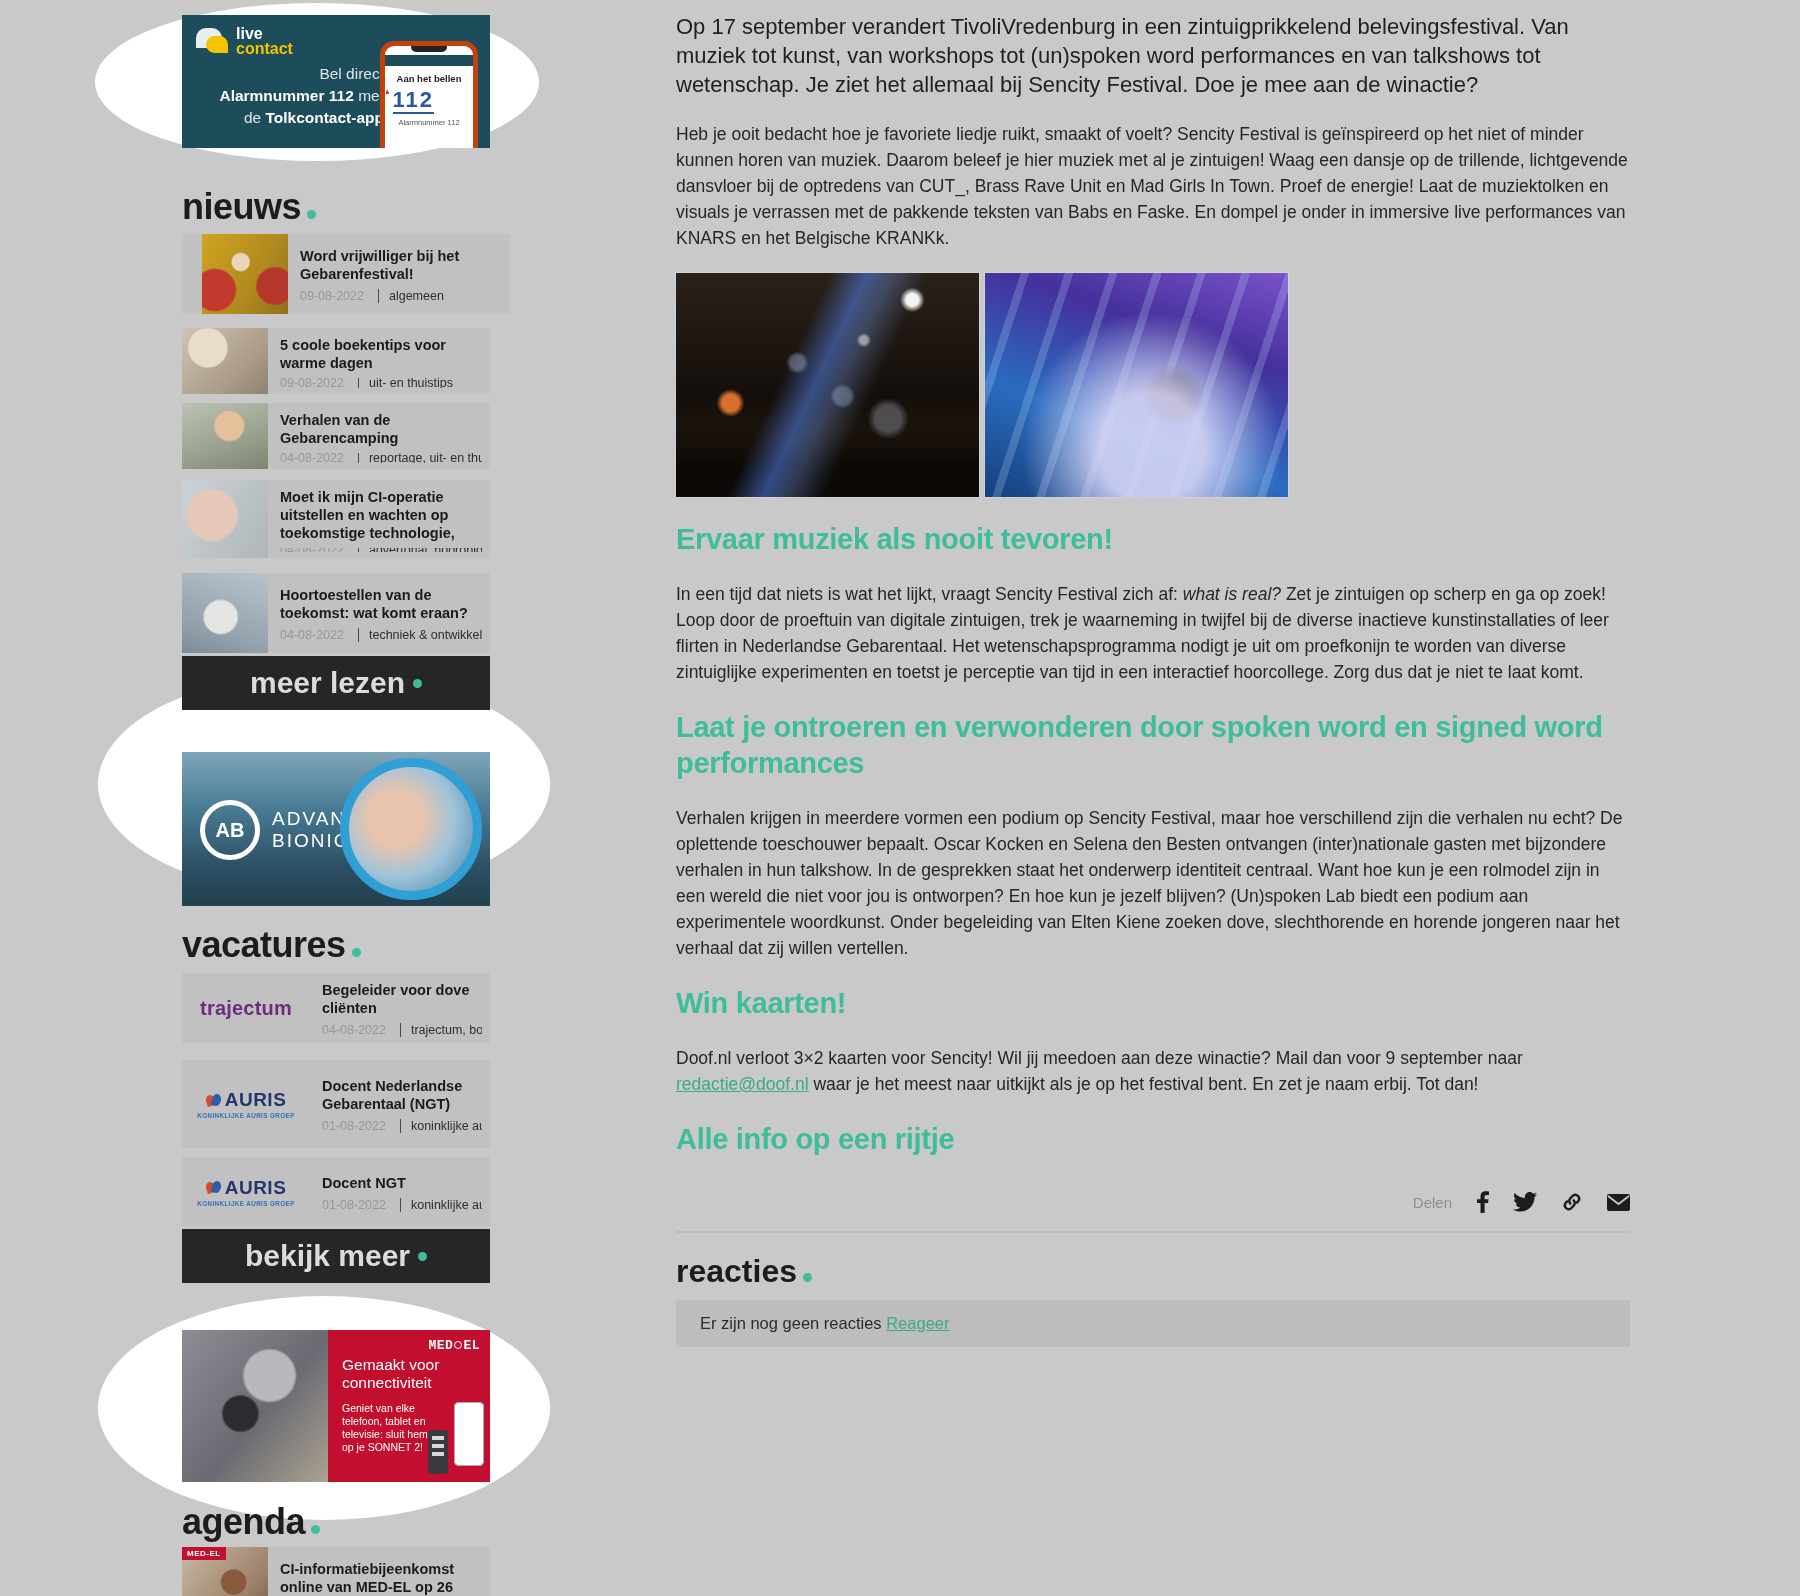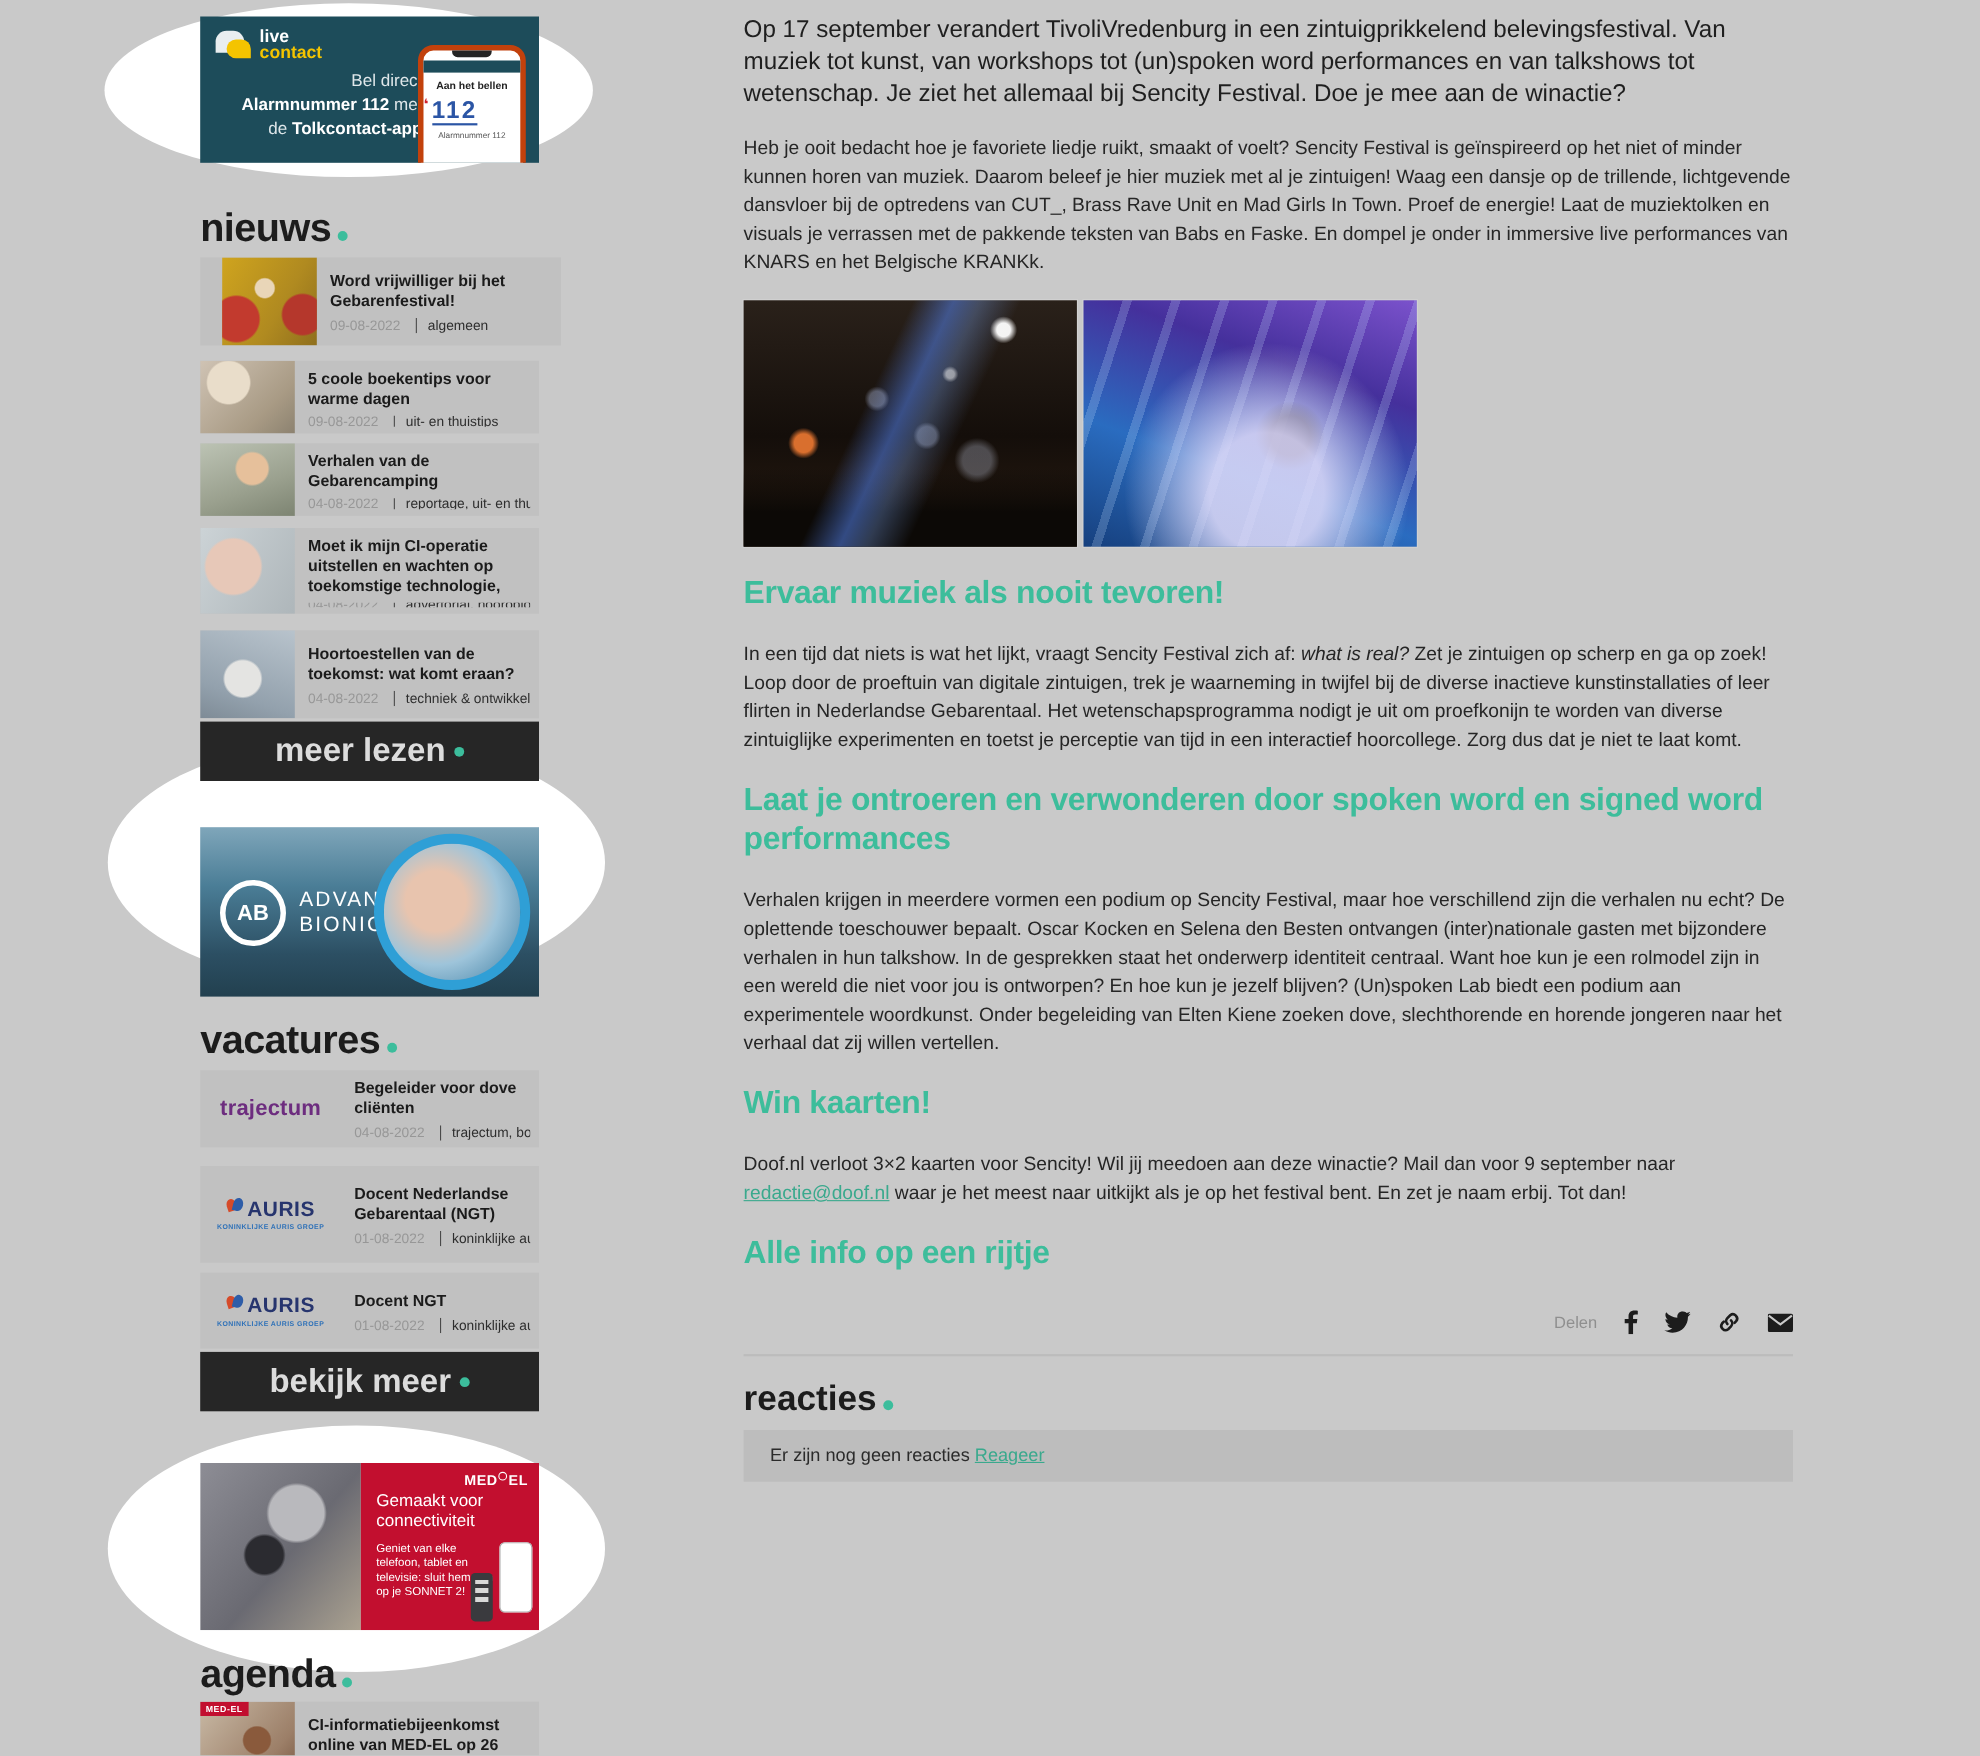--- a/index.html
+++ b/index.html
@@ -51,21 +51,21 @@
   .ab-row{position:absolute;left:18px;top:48px;display:flex;align-items:center;gap:12px;}
   .ab-circle{width:50px;height:50px;border:5px solid #fff;border-radius:50%;display:flex;align-items:center;justify-content:center;
              color:#fff;font-weight:800;font-size:20px;}
   .ab-name{color:#fff;font-size:19px;letter-spacing:2px;line-height:22px;font-weight:400;}
   .ab-photo{position:absolute;right:8px;top:6px;width:124px;height:124px;border-radius:50%;border:9px solid #2f9fd6;
             background:radial-gradient(circle at 38% 42%,#e8c4ae 0 26%,#9ec4da 55%,#3c7da2 100%);}
   
   .ad-medel{position:absolute;left:182px;top:1330px;width:308px;height:152px;display:flex;overflow:hidden;cursor:pointer;}
   .medel-photo{width:146px;flex-shrink:0;background:radial-gradient(circle at 60% 30%,#b9b9bd 0 18%,transparent 20%),radial-gradient(circle at 40% 55%,#2b2b30 0 14%,transparent 16%),linear-gradient(130deg,#8d8d95,#6a6a72 55%,#aba291);}
   .medel-right{flex:1;background:#c20f2f;position:relative;color:#fff;padding:26px 10px 8px 14px;}
-  .medel-brand{position:absolute;top:8px;right:10px;font-size:13px;font-weight:800;letter-spacing:.5px;display:flex;align-items:flex-start;}
+  .medel-brand{position:absolute;top:8px;right:10px;font-size:13px;font-weight:800;letter-spacing:.5px;display:flex;align-items:flex-end;font-family:Liberation Mono, monospace;}
   .medel-ring{display:inline-block;width:6px;height:6px;border:1.5px solid #fff;border-radius:50%;margin:0 1px 4px 1px;}
   .medel-head{font-size:15.5px;line-height:18px;font-weight:400;}
   .medel-body{font-size:10.5px;line-height:13px;margin-top:10px;width:110px;}
   .medel-devices{position:absolute;right:6px;bottom:6px;width:56px;height:74px;}
   .md-phone{position:absolute;right:0;top:0;width:30px;height:64px;background:#fff;border-radius:5px;box-shadow:0 0 0 1px #a9a9a9 inset;}
   .md-remote{position:absolute;left:0;bottom:2px;width:20px;height:44px;background:#3a3a3e;border-radius:4px;}
   .md-remote::after{content:"";position:absolute;left:4px;top:6px;width:12px;height:22px;background:repeating-linear-gradient(180deg,#d8d8d8 0 4px,#3a3a3e 4px 8px);}
   
   .main{position:absolute;left:676px;top:0;width:954px;}
   .intro{margin-top:12px;font-size:22px;line-height:29px;font-weight:400;color:#1f1f1f;}
@@ -95,21 +95,21 @@
   .info div{margin-top:1px;}
   .share{margin-top:34px;display:flex;align-items:center;justify-content:flex-end;gap:24px;}
   .share-label{font-size:15px;color:#8f8f8f;}
   .share svg{display:block;cursor:pointer;}
   .divider{margin-top:18px;border-top:2px solid #bcbcbc;}
   .comments-h{margin-top:20px;font-size:32px;font-weight:800;color:#1c1c1c;}
   .comment-box{margin-top:10px;background:#bdbdbd;padding:14px 24px;font-size:16.5px;color:#2b2b2b;}
   
   .vac-logo{width:128px;flex-shrink:0;display:flex;flex-direction:column;align-items:center;justify-content:center;}
   .trajectum{font-size:20px;font-weight:700;color:#6d2d7f;letter-spacing:.2px;}
-  .auris-top{display:flex;gap:3px;}
+  .auris-top{display:flex;align-items:center;gap:3px;}
   .auris-mark{width:16px;height:13px;position:relative;display:inline-block;}
   .auris-mark i{position:absolute;border-radius:60% 60% 60% 0;}
   .auris-mark .m1{left:0;top:1px;width:9px;height:11px;background:#d64b2a;transform:rotate(-18deg);}
   .auris-mark .m2{left:6px;top:0;width:9px;height:12px;background:#2e5da8;transform:rotate(14deg);}
   .auris-word{font-size:19px;font-weight:800;color:#27356e;letter-spacing:.5px;}
   .auris-sub{font-size:6.3px;font-weight:700;color:#2e71b8;letter-spacing:.4px;margin-top:1px;}
 </style>
 </head>
 <body>
 

